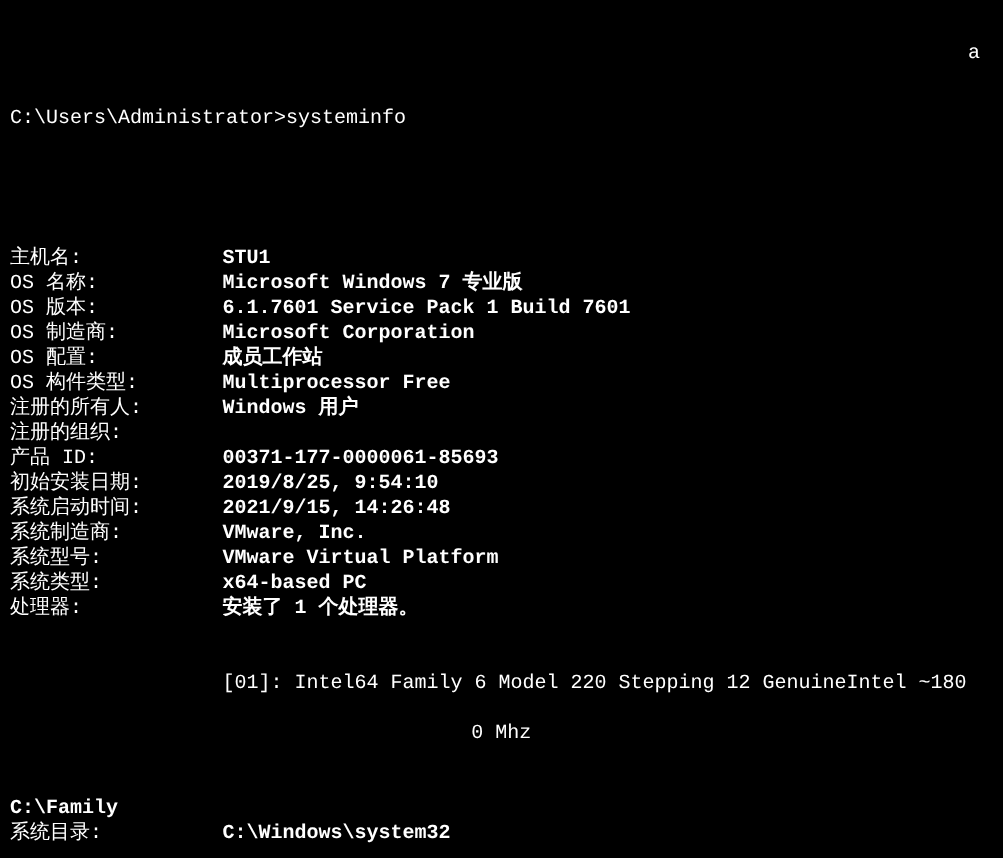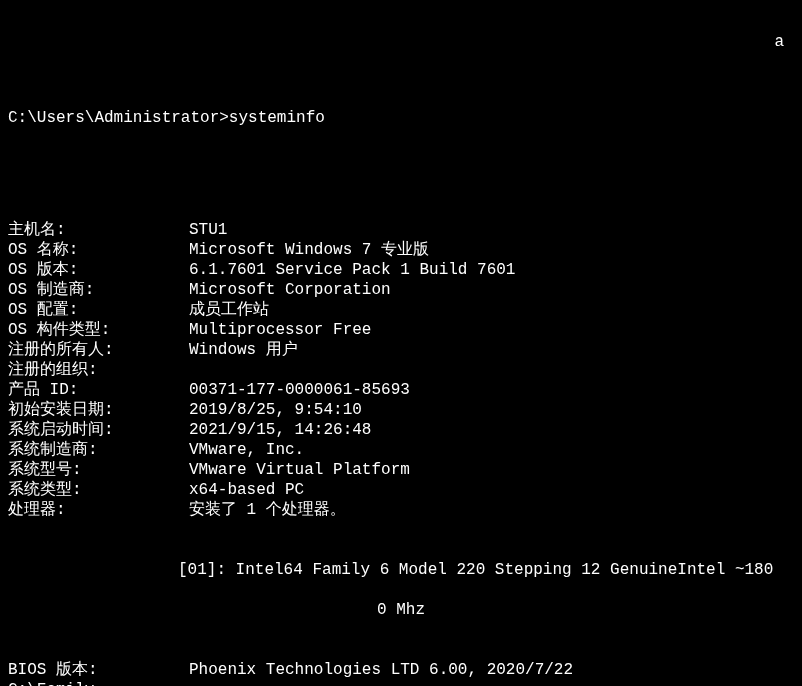--- a/index.html
+++ b/index.html
@@ -9,38 +9,38 @@
       font-family: "NSimSun", "SimSun", "Consolas", "Courier New", monospace;
       font-size: 16px;
       line-height: 20px;
       width: 802px;
       height: 686px;
       padding: 4px 8px 8px 8px;
       overflow: hidden;
       white-space: pre;
       position: relative;
     }
-    .prompt-line { margin-bottom: 12px; margin-top: 24px; }
-    .row { display: flex; gap: 11px; }
+    .prompt-line { margin-bottom: 12px; }
+    .row { display: flex; }
     .label { width: 170px; flex: 0 0 170px; white-space: pre; }
-    .value { white-space: pre; }
+    .value { white-space: pre; font-weight: bold; }
     .indent { padding-left: 170px; white-space: pre; }
     .wrap0 { white-space: pre; text-align: center; }
     .floating-a { position: absolute; top: 32px; right: 18px; }
   </style>
 </head>
 <body>
 
 
 
 <div class="prompt-line">C:\Users\Administrator&gt;systeminfo</div>
 
 <div class="floating-a">a</div>
 
 <div id="block1"><div class="row"><span class="label">主机名:</span><span class="value">STU1</span></div><div class="row"><span class="label">OS 名称:</span><span class="value">Microsoft Windows 7 专业版</span></div><div class="row"><span class="label">OS 版本:</span><span class="value">6.1.7601 Service Pack 1 Build 7601</span></div><div class="row"><span class="label">OS 制造商:</span><span class="value">Microsoft Corporation</span></div><div class="row"><span class="label">OS 配置:</span><span class="value">成员工作站</span></div><div class="row"><span class="label">OS 构件类型:</span><span class="value">Multiprocessor Free</span></div><div class="row"><span class="label">注册的所有人:</span><span class="value">Windows 用户</span></div><div class="row"><span class="label">注册的组织:</span><span class="value"></span></div><div class="row"><span class="label">产品 ID:</span><span class="value">00371-177-0000061-85693</span></div><div class="row"><span class="label">初始安装日期:</span><span class="value">2019/8/25, 9:54:10</span></div><div class="row"><span class="label">系统启动时间:</span><span class="value">2021/9/15, 14:26:48</span></div><div class="row"><span class="label">系统制造商:</span><span class="value">VMware, Inc.</span></div><div class="row"><span class="label">系统型号:</span><span class="value">VMware Virtual Platform</span></div><div class="row"><span class="label">系统类型:</span><span class="value">x64-based PC</span></div><div class="row"><span class="label">处理器:</span><span class="value">安装了 1 个处理器。</span></div></div>
 
 <div class="indent">[01]: Intel64 Family 6 Model 220 Stepping 12 GenuineIntel ~180</div>
 <div class="wrap0">0 Mhz</div>
 
-<div id="block2"><div class="row"><span class="label">BIOS 版本:</span><span class="value">Phoenix Technologies LTD 6.00, 2020/7/22</span></div><div class="row"><span class="value">C:\Family</span></div><div class="row"><span class="label">系统目录:</span><span class="value">C:\Windows\system32</span></div></div>
+<div id="block2"><div class="row"><span class="value">C:\Family</span></div><div class="row"><span class="label">系统目录:</span><span class="value">C:\Windows\system32</span></div></div>
 
 
 
 
 </body></html>

